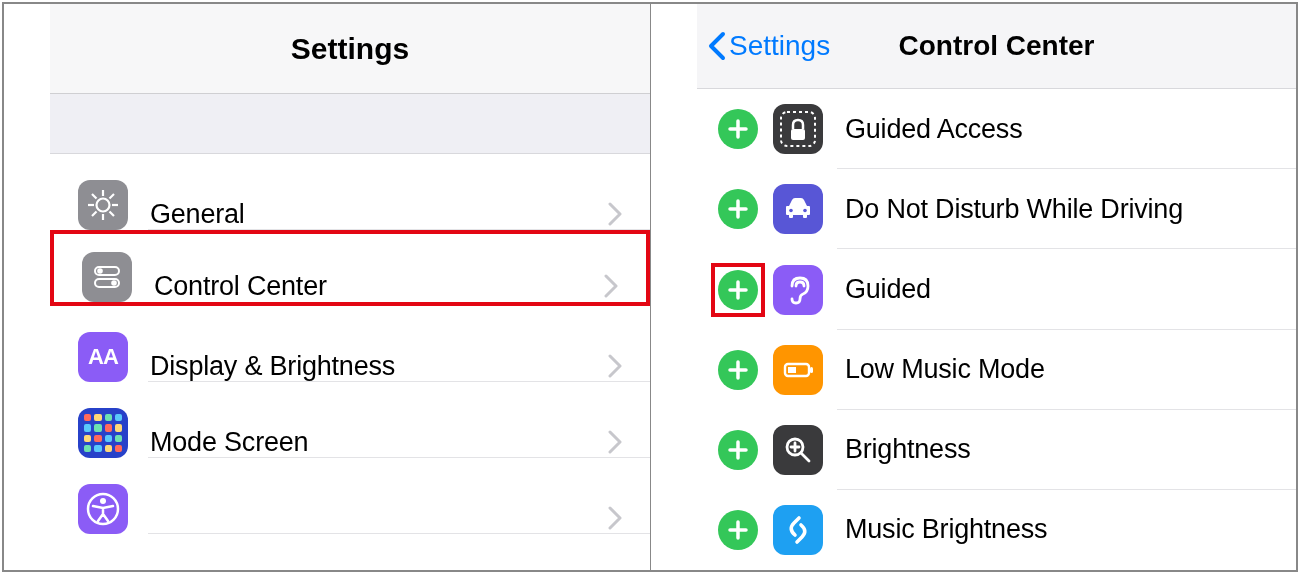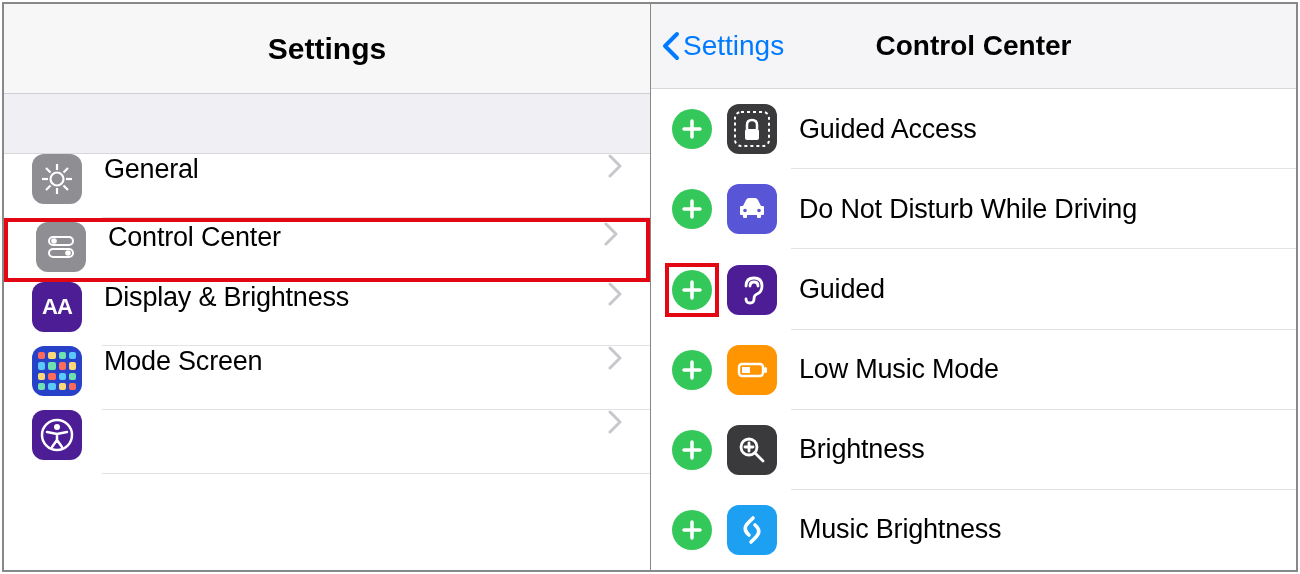--- a/index.html
+++ b/index.html
@@ -14,20 +14,21 @@
     width: 1296px;
     height: 570px;
     border: 2px solid #888;
     margin: 2px;
   }
   .panel {
     height: 100%;
     background: #fff;
     display: flex;
     flex-direction: column;
+    margin-left: 46px;
   }
   .panel-left {
     width: 649px;
     border-right: 1px solid #888;
   }
   .panel-right {
     width: 647px;
   }
   
   
@@ -46,22 +47,22 @@
   }
   .gap-section {
     height: 60px;
     background: #efeff4;
     border-bottom: 1px solid #d8d8dc;
   }
   
   
   .row {
     display: flex;
-    align-items: flex-start;
-    height: 64px;
+    align-items: flex-end;
+    height: 76px;
     padding: 0 28px;
     position: relative;
   }
   .row .divider {
     position: absolute;
     bottom: 0;
     left: 98px;
     right: 0;
     height: 1px;
     background: #e3e3e6;
@@ -166,21 +167,21 @@
     flex-shrink: 0;
   }
   .r-label {
     font-size: 27px;
     color: #000;
     letter-spacing: -0.2px;
   }
   
   
   .bg-gray   { background: #8e8e93; }
-  .bg-blue   { background: #4c1d95; }
+  .bg-blue   { background: #8b5cf6; }
   .bg-purple { background: #5856d6; }
   .bg-dark   { background: #3a3a3c; }
   .bg-orange { background: #ff9500; }
   .bg-cyan   { background: #1ea0f2; }
   
   
   .home-grid {
     width: 38px; height: 38px;
     display: grid;
     grid-template-columns: repeat(4, 1fr);

